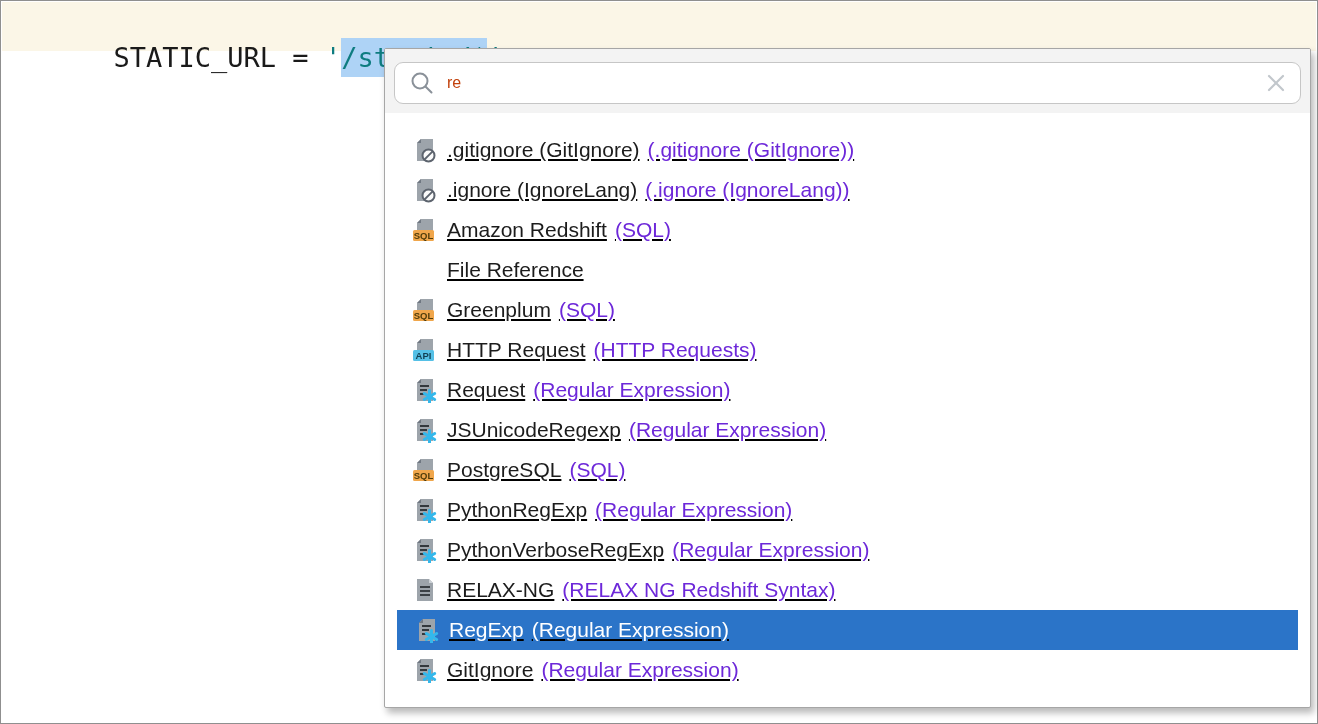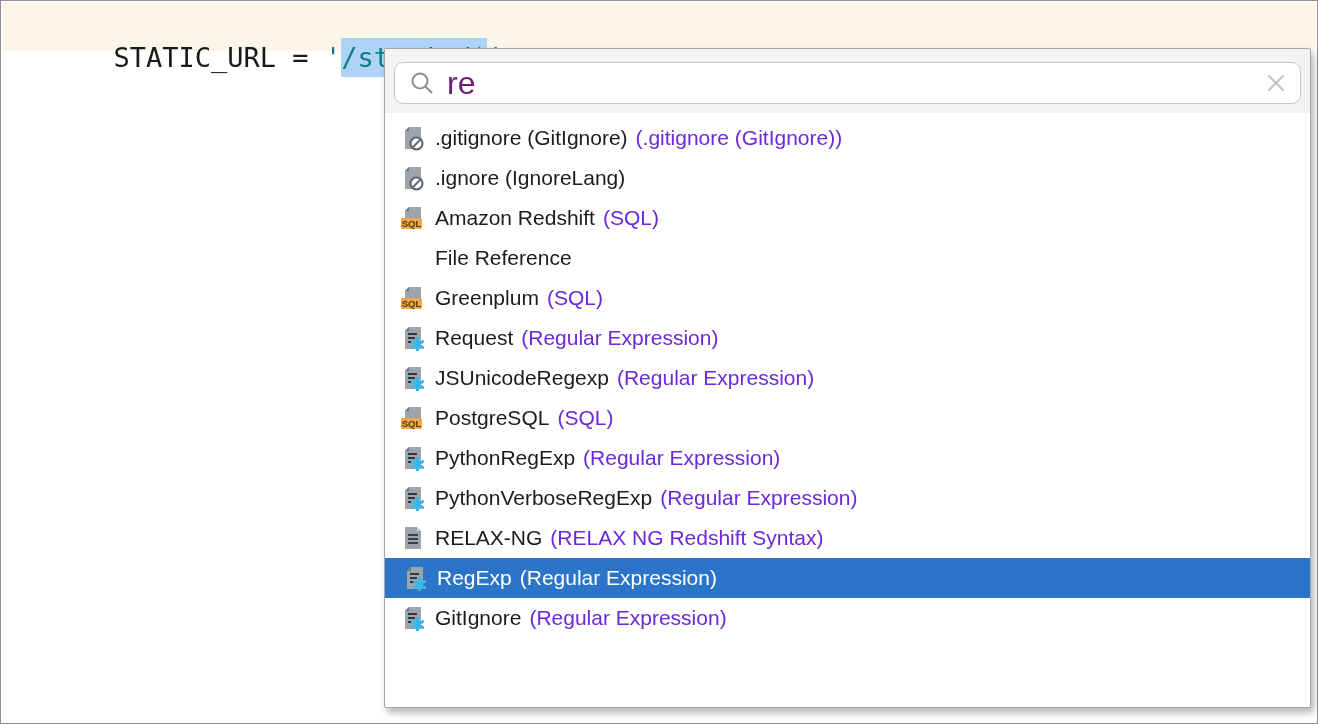--- a/index.html
+++ b/index.html
@@ -35,25 +35,25 @@
   .search-wrap { padding:13px 9px 9px 9px; background:#f3f3f3; }
   .search-field {
     position:relative; height:42px; box-sizing:border-box;
     background:#ffffff; border:1px solid #c6c6c6; border-radius:9px;
     display:flex; align-items:center; padding:0 14px;
   }
   .search-icon { flex:none; display:flex; margin-right:12px; }
   .search-input {
     flex:1; border:none; outline:none; background:transparent;
     font-family:"Liberation Sans", sans-serif;
-    font-size:32px; color:#701a75; padding:0;
+    font-size:16px; color:#c2410c; padding:0;
   }
   .close-icon { flex:none; display:flex; cursor:pointer; }
   
-  .list { margin:0; padding:5px 0 0 0; list-style:none; background:#ffffff; }
+  .list { margin:12px; padding:5px 0 0 0; list-style:none; background:#ffffff;text-decoration:underline; }
   .row {
     height:40px; display:flex; align-items:center;
     padding:0 10px 0 15px; font-size:21px; color:#1c1c1c; cursor:default;
     white-space:nowrap;
   }
   .row .icon-box { width:26px; height:26px; flex:none; margin-right:9px; display:flex; }
   .row .label { font-weight:normal; }
   .row .hint { color:#6d28d9; margin-left:8px; }
   .row.selected { background:#2b74c8; color:#ffffff;padding-left:17px; }
   .row.selected .hint { color:#ffffff; }
@@ -103,20 +103,21 @@
         <li class="row">
           <span class="icon-box">
             <svg width="26" height="26" viewBox="0 0 26 26">
               <path d="M9 2 H21 V24 H5 V6 Z" fill="#9da4ab"></path>
               <path d="M9 2 V6 H5 Z" fill="#6f7781"></path>
               <circle cx="16.5" cy="18.5" r="6" fill="#fbfbfb" stroke="#5d646e" stroke-width="2"></circle>
               <line x1="12.6" y1="22.4" x2="20.4" y2="14.6" stroke="#5d646e" stroke-width="2"></line>
             </svg>
           </span>
           <span class="label">.ignore (IgnoreLang)</span>
+          <span class="hint">(.ignore (IgnoreLang))</span>
         </li>
         <li class="row">
           <span class="icon-box">
             <svg width="26" height="26" viewBox="0 0 26 26">
               <path d="M9 2 H21 V24 H5 V6 Z" fill="#9da4ab"></path>
               <path d="M9 2 V6 H5 Z" fill="#6f7781"></path>
               <rect x="1" y="13" width="21" height="11" rx="1.5" fill="#f0a64b"></rect>
               <text x="11.5" y="22" text-anchor="middle" font-size="9.5" font-weight="bold" fill="#503c0a" font-family="Liberation Sans, sans-serif">SQL</text>
             </svg>
           </span>
@@ -132,20 +133,32 @@
           <span class="icon-box">
             <svg width="26" height="26" viewBox="0 0 26 26">
               <path d="M9 2 H21 V24 H5 V6 Z" fill="#9da4ab"></path>
               <path d="M9 2 V6 H5 Z" fill="#6f7781"></path>
               <rect x="1" y="13" width="21" height="11" rx="1.5" fill="#f0a64b"></rect>
               <text x="11.5" y="22" text-anchor="middle" font-size="9.5" font-weight="bold" fill="#503c0a" font-family="Liberation Sans, sans-serif">SQL</text>
             </svg>
           </span>
           <span class="label">Greenplum</span>
           <span class="hint">(SQL)</span>
+        </li>
+        <li class="row">
+          <span class="icon-box">
+            <svg width="26" height="26" viewBox="0 0 26 26">
+              <path d="M9 2 H21 V24 H5 V6 Z" fill="#9da4ab"></path>
+              <path d="M9 2 V6 H5 Z" fill="#6f7781"></path>
+              <rect x="1" y="13" width="21" height="11" rx="1.5" fill="#55c0e6"></rect>
+              <text x="11.5" y="22" text-anchor="middle" font-size="9.5" font-weight="bold" fill="#123f52" font-family="Liberation Sans, sans-serif">API</text>
+            </svg>
+          </span>
+          <span class="label">HTTP Request</span>
+          <span class="hint">(HTTP Requests)</span>
         </li>
         <li class="row">
           <span class="icon-box">
             <svg width="26" height="26" viewBox="0 0 26 26">
               <path d="M9 2 H21 V24 H5 V6 Z" fill="#9da4ab"></path>
               <path d="M9 2 V6 H5 Z" fill="#6f7781"></path>
               <g fill="#33383d">
                 <rect x="8" y="8" width="9" height="2"></rect>
                 <rect x="8" y="12" width="7" height="2"></rect>
                 <rect x="8" y="16" width="5" height="2"></rect>

